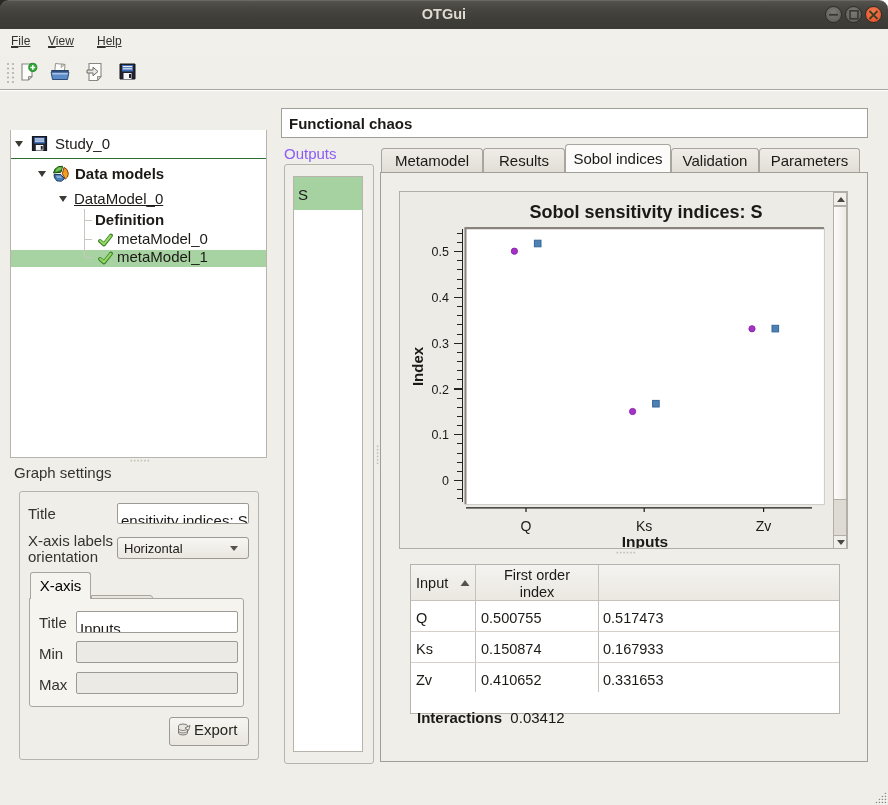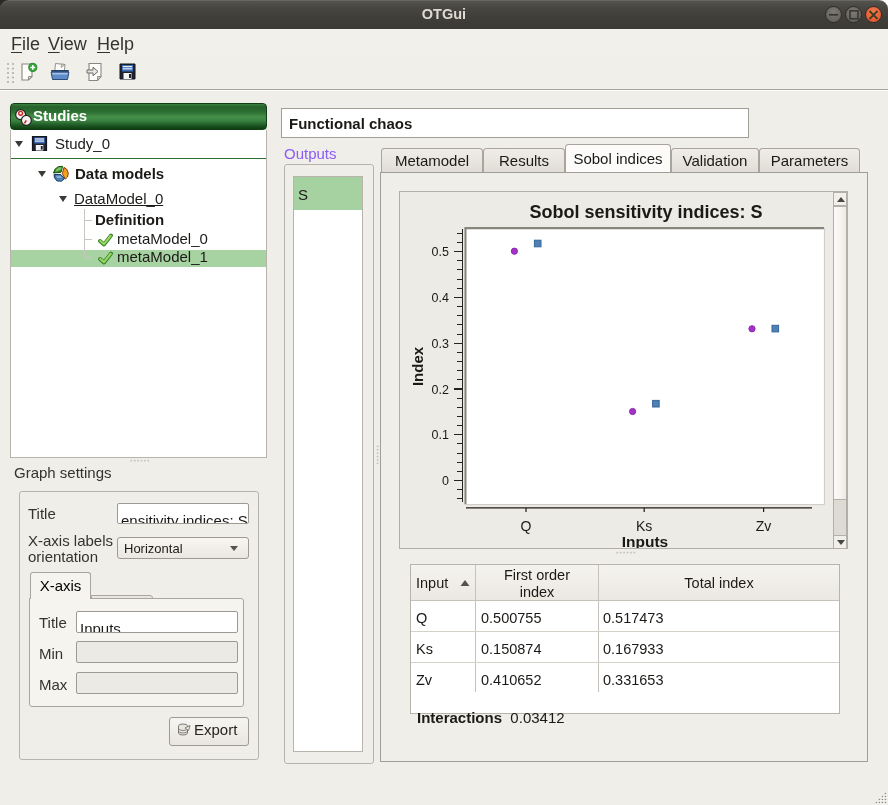--- a/index.html
+++ b/index.html
@@ -9,21 +9,21 @@
 
 #titlebar { left:0; top:0; width:888px; height:29px; border-radius:9px 9px 0 0;
   background:linear-gradient(180deg,#55534d 0%,#484641 25%,#403e39 60%,#3c3a35 100%);
   border-top:1px solid #6a6861; }
 #title-text { width:888px; top:6px; text-align:center; color:#dfdbd2; font-size:14.5px; font-weight:bold; }
 .wbtn { width:17px; height:17px; border-radius:50%; top:6px; border:1px solid #2e2c28; }
 .wbtn.gray { background:radial-gradient(circle at 50% 35%,#7c7a72,#66645d 70%); }
 #btn-close { background:radial-gradient(circle at 50% 35%,#f07b51,#e85930 75%); }
 
 #menubar { left:0; top:29px; width:888px; height:27px; background:#f2f0eb; }
-.menuitem { top:5px; font-size:18px; color:#35332e; }
+.menuitem { top:5px; font-size:12px; color:#35332e;text-decoration:underline; }
 .menuitem u { text-decoration-thickness:1px; text-underline-offset:2px; }
 
 #toolbar { left:0; top:56px; width:888px; height:34px; background:#f1efea; border-bottom:1px solid #a9a59e; }
 
 #main { left:0; top:91px; width:888px; height:714px; background:#f0eee9; }
 
 #studies-hdr { left:10px; top:12px; width:257px; height:27px; border-radius:4px; border:1px solid #123f15;
   background:linear-gradient(180deg,#3a7f40 0%,#26612b 12%,#2d6f33 32%,#44904a 52%,#388040 68%,#1d5723 86%,#0e3d11 100%); }
 #studies-hdr span { position:absolute; left:22px; top:3px; color:#fff; font-weight:bold; font-size:15px; }
 #treebox { left:10px; top:39px; width:257px; height:328px; background:#fff; border:1px solid #b8b4ad; border-top:none; }
@@ -33,21 +33,21 @@
 #gs-label { left:14px; top:373px; font-size:15px; color:#35332e; }
 #gs-box { left:19px; top:400px; width:240px; height:269px; border:1px solid #b8b4ad; border-radius:3px; }
 .glabel { position:absolute; font-size:15px; color:#35332e; }
 .ginput { position:absolute; background:#fff; border:1px solid #9e9a93; border-radius:2px; font-size:15px; color:#1c1a17; padding:7px 3px; line-height:19px; white-space:nowrap; overflow:hidden; }
 .gdisabled { background:#eceae4; }
 .gtab { position:absolute; font-size:15px; text-align:center; border:1px solid #a9a59e; }
 #gs-pane { left:29px; top:507px; width:215px; height:109px; background:#f6f4ef; border:1px solid #aaa69f; border-radius:0 3px 3px 3px; }
 #export-btn { left:169px; top:626px; width:80px; height:29px; border:1px solid #9e9a93; border-radius:3px;
   background:linear-gradient(180deg,#f7f5f1,#e9e6e0); font-size:15px; color:#26241f; }
 
-#fc-box { left:281px; top:17px; width:468px; height:30px; background:#fff; border:1px solid #a19d97; }
+#fc-box { left:281px; top:17px; width:587px; height:30px; background:#fff; border:1px solid #a19d97; }
 #fc-box span { position:absolute; left:7px; top:6px; font-weight:bold; font-size:15px; color:#1c1a17; }
 #outputs-label { left:284px; top:54px; font-size:15px; color:#8b5cf6; }
 #outputs-box { left:284px; top:73px; width:90px; height:600px; border:1px solid #b8b4ad; border-radius:3px; }
 #outputs-list { left:293px; top:85px; width:70px; height:576px; background:#fff; border:1px solid #b8b4ad; }
 #out-s { left:294px; top:86px; width:68px; height:33px; background:#a5d2a0; font-size:15px; color:#1c1a17; padding:9px 0 0 4px; }
 
 .tab { position:absolute; font-size:15px; color:#1c1a17; text-align:center; border:1px solid #a9a59e;
   border-bottom:none; border-radius:3.5px 3.5px 0 0; background:linear-gradient(180deg,#f0ede8,#e1ddd6); }
 .tab.active { background:#fcfbfa; }
 #tabpane { left:380px; top:81px; width:488px; height:590px; border:1px solid #a19d97; background:#f0eee9; }
@@ -125,29 +125,20 @@
       <path d="M2 2 h15 v15 h-15 z" fill="#20222e" stroke="#14161f" stroke-width="1"></path>
       <rect x="4" y="3" width="11" height="6.5" fill="#3d6db5"></rect>
       <rect x="4.8" y="4" width="9.4" height="1.2" fill="#e8ecf4"></rect>
       <rect x="4.8" y="6.2" width="9.4" height="1.2" fill="#e8ecf4"></rect>
       <rect x="5.5" y="11" width="8" height="6" fill="#f4f4f4"></rect>
       <rect x="11" y="12" width="2" height="4" fill="#20222e"></rect>
     </svg>
   </div>
 
   <div id="main" class="abs">
-    <div id="studies-hdr" class="abs">
-        <span>Studies</span>
-      <svg width="21" height="21" style="position:absolute;left:2px;top:3px;" viewBox="0 0 22 20">
-        <circle cx="8" cy="7" r="5.2" fill="#f4f2ee" stroke="#26241f" stroke-width="1.3"></circle>
-        <circle cx="8" cy="5.6" r="2" fill="none" stroke="#cc2222" stroke-width="1.4"></circle>
-        <circle cx="14" cy="13" r="5.2" fill="#f4f2ee" stroke="#26241f" stroke-width="1.3"></circle>
-        <path d="M 14 13 L 12 16" stroke="#cc2222" stroke-width="1.6" fill="none"></path>
-      </svg>
-    </div>
     <div id="treebox" class="abs">
 
       <div class="abs" style="left:0px; top:120px; width:255px; height:17px; background:#a7d3a2;"></div>
 
       <div class="abs" style="left:73px; top:79px; width:1px; height:48px; background:#c9c5bf;"></div>
       <div class="abs" style="left:73px; top:90px; width:8px; height:1px; background:#c9c5bf;"></div>
       <div class="abs" style="left:73px; top:109px; width:8px; height:1px; background:#c9c5bf;"></div>
       <div class="abs" style="left:73px; top:127px; width:8px; height:1px; background:#c9c5bf;"></div>
 
       <div class="tarrow" style="left:4px; top:11px;"></div>
@@ -336,21 +327,20 @@
       <div class="abs" style="left:0; top:0; width:428px; height:36px; background:linear-gradient(180deg,#f5f3ef,#ebe8e2); border-bottom:1px solid #c6c2bb;"></div>
       <div class="abs" style="left:64px; top:0; width:1px; height:127px; background:#c6c2bb;"></div>
       <div class="abs" style="left:187px; top:0; width:1px; height:127px; background:#c6c2bb;"></div>
       <div class="abs" style="left:0; top:66px; width:428px; height:1px; background:#d5d1ca;"></div>
       <div class="abs" style="left:0; top:97px; width:428px; height:1px; background:#d5d1ca;"></div>
       <div class="tcell" style="left:5px; top:10px;">Input</div>
       <svg class="abs" width="10" height="8" style="left:49px; top:14px;" viewBox="0 0 10 8">
         <path d="M5 1 L9.5 7 H0.5 Z" fill="#55524c"></path>
       </svg>
       <div class="tcell" style="left:65px; top:2px; width:122px; text-align:center; line-height:16.5px;">First order<br>index</div>
-      <div class="tcell" style="left:188px; top:10px; width:240px; text-align:center;">Total index</div>
       <div class="tcell" style="left:5px; top:45px;">Q</div>
       <div class="tcell" style="left:70px; top:45px;">0.500755</div>
       <div class="tcell" style="left:192px; top:45px;">0.517473</div>
       <div class="tcell" style="left:5px; top:76px;">Ks</div>
       <div class="tcell" style="left:70px; top:76px;">0.150874</div>
       <div class="tcell" style="left:192px; top:76px;">0.167933</div>
       <div class="tcell" style="left:5px; top:107px;">Zv</div>
       <div class="tcell" style="left:70px; top:107px;">0.410652</div>
       <div class="tcell" style="left:192px; top:107px;">0.331653</div>
     </div>

